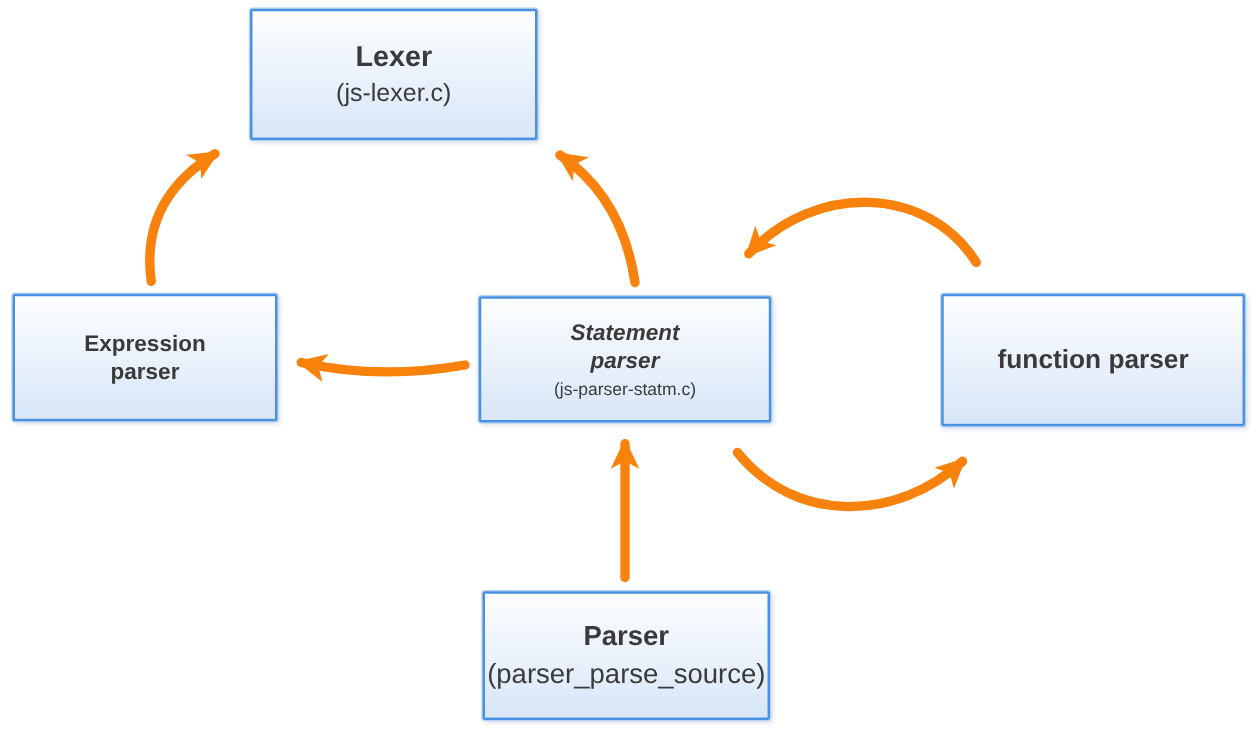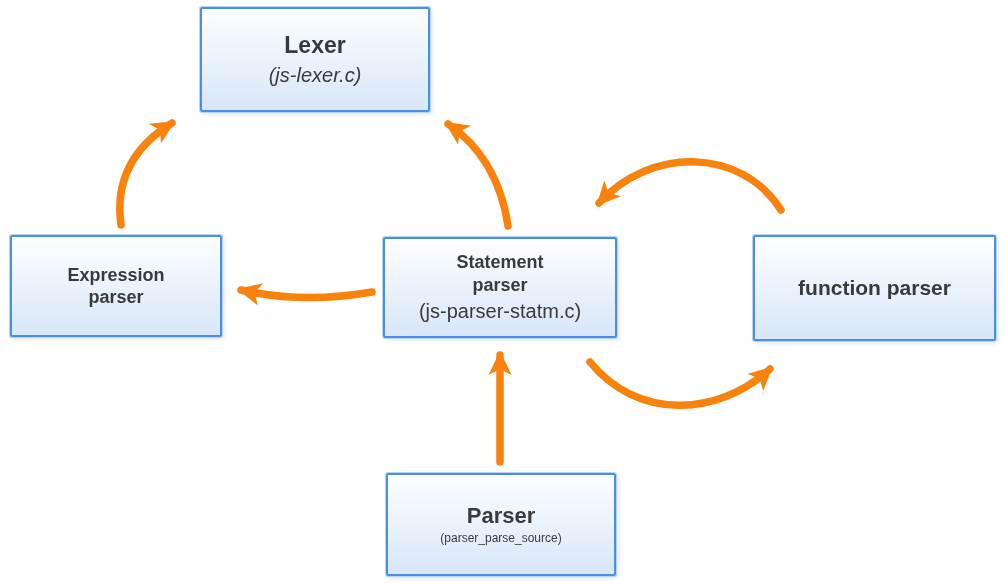--- a/index.html
+++ b/index.html
@@ -63,36 +63,36 @@
     <path class="edge" d="M 121 225 Q 112 160 172 123" marker-end="url(#arrowhead)"></path>
     <path class="edge" d="M 508 226 Q 498 158 448 124" marker-end="url(#arrowhead)"></path>
     <path class="edge" d="M 372 292 Q 303 304 241 290" marker-end="url(#arrowhead)"></path>
     <path class="edge" d="M 781 210 C 742 148 652 146 599 203" marker-end="url(#arrowhead)"></path>
     <path class="edge" d="M 590 362 C 637 420 718 417 770 369" marker-end="url(#arrowhead)"></path>
     <path class="edge" d="M 500 462 L 500 355" marker-end="url(#arrowhead)"></path>
   </svg>
 
   <div class="node" style="left:200px; top:7px; width:230px; height:105px;">
     <div class="node-title" style="font-size:23px;">Lexer</div>
-    <div class="node-subtitle" style="font-size:20px;font-style:italic;">(js-lexer.c)</div>
+    <div class="node-subtitle" style="font-size:20px;">(js-lexer.c)</div>
   </div>
 
   <div class="node" style="left:10px; top:235px; width:212px; height:102px;gap:28px;">
     <div class="node-title" style="font-size:18px;">Expression
 parser</div>
   </div>
 
   <div class="node" style="left:383px; top:237px; width:234px; height:101px;">
-    <div class="node-title" style="font-size:18px;">Statement
+    <div class="node-title" style="font-size:18px;font-style:italic;">Statement
 parser</div>
-    <div class="node-subtitle" style="font-size:20px;">(js-parser-statm.c)</div>
+    <div class="node-subtitle" style="font-size:14px;">(js-parser-statm.c)</div>
   </div>
 
   <div class="node" style="left:753px; top:235px; width:243px; height:106px;gap:15px;">
     <div class="node-title" style="font-size:21px;">function parser</div>
   </div>
 
   <div class="node" style="left:386px; top:473px; width:230px; height:103px;">
     <div class="node-title" style="font-size:22px;">Parser</div>
-    <div class="node-subtitle" style="font-size:12px;">(parser_parse_source)</div>
+    <div class="node-subtitle" style="font-size:22px;">(parser_parse_source)</div>
   </div>
 
 </div>
 
 </body></html>

